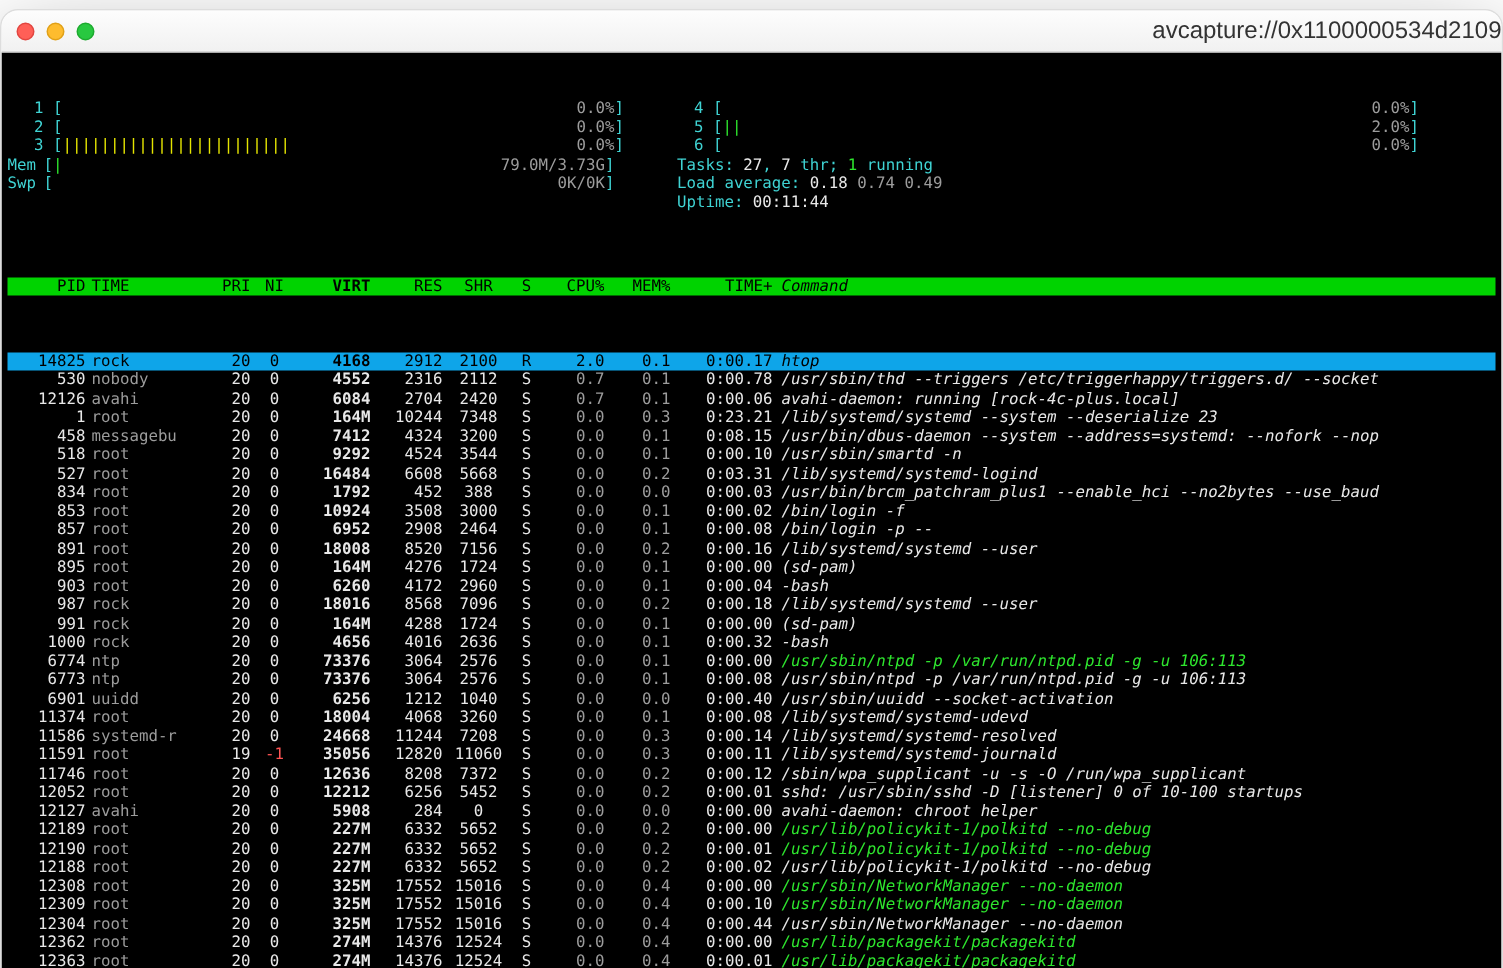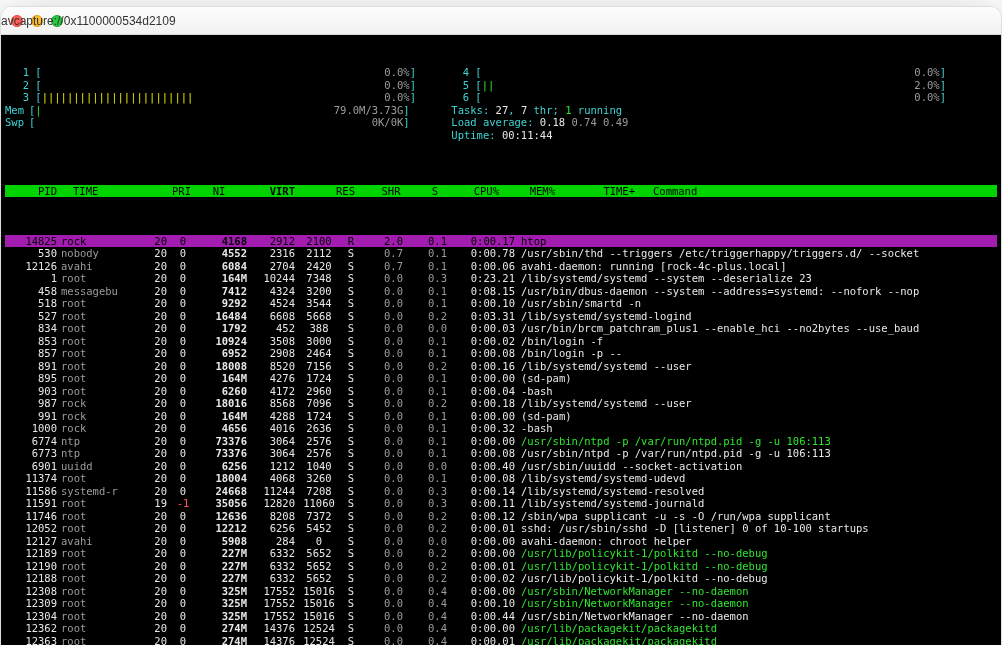--- a/index.html
+++ b/index.html
@@ -30,22 +30,22 @@
     padding: 0 10px;
     position: relative;
   }
   .traffic { display: flex; gap: 8px; }
   .tl-dot { width: 12px; height: 12px; border-radius: 50%; }
   .tl-red { background: #ff5f57; border:1px solid #e24640;}
   .tl-yellow { background: #febc2e; border:1px solid #e1a117;}
   .tl-green { background: #28c840; border:1px solid #1dab2f;}
   .title {
     position: absolute; left:0; right:0;
-    text-align: left;
-    font-size: 12px;
+    text-align: right;
+    font-size: 16px;
     color: #333;
     font-family: -apple-system, BlinkMacSystemFont, sans-serif;
   }
   .terminal {
     background: #000;
     color: #c0c0c0;
     padding: 6px 4px 2px 4px;
     letter-spacing: 0px;
     line-height: 12.5px;
     white-space: pre;
@@ -65,40 +65,39 @@
   .topright {
     flex: 1;
   }
   .meter-line { display: flex; }
 
   .header-row {
     background: #00d300;
     color: #000;
     display: flex;
     margin-top: 6px;
-    gap: 12px;
   }
   .proc-rows {}
   .proc-row { display: flex; }
-  .proc-row.sel { background: #a21caf; color: #000; }
+  .proc-row.sel { background: #0ea5e9; color: #000; }
   .proc-row.sel .cmd, .proc-row.sel .c { color:#000 !important; }
 
   .c { overflow: hidden; text-overflow: clip; }
   .c-pid { width: 52px; text-align: right; }
   .c-user { width: 76px; padding-left: 4px; }
   .c-pri { width: 34px; text-align: right; }
   .c-ni { width: 32px; text-align: center; }
   .c-virt { width: 48px; text-align: right; font-weight: bold; }
   .c-res { width: 48px; text-align: right; }
   .c-shr { width: 48px; text-align: center; }
   .c-s { width: 16px; text-align: center; }
   .c-cpu { width: 44px; text-align: right; }
   .c-mem { width: 44px; text-align: right; }
   .c-time { width: 68px; text-align: right; }
-  .c-cmd { flex: 1; padding-left: 6px; overflow:hidden;}
+  .c-cmd { flex: 1; padding-left: 6px; overflow:hidden;font-style:italic;}
 </style>
 </head>
 <body>
 
 <div class="window">
   <div class="titlebar">
     <div class="traffic">
       <div class="tl-dot tl-red"></div>
       <div class="tl-dot tl-yellow"></div>
       <div class="tl-dot tl-green"></div>

